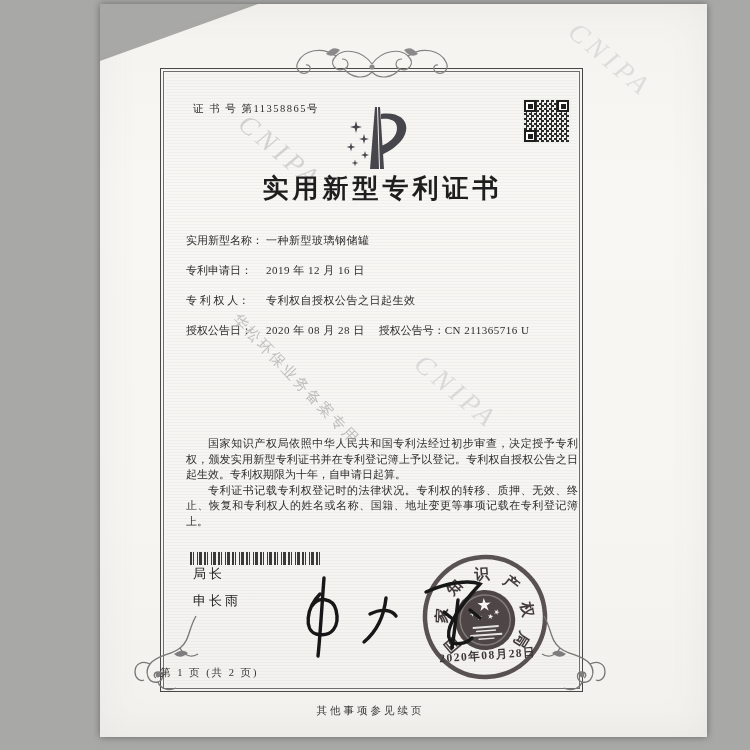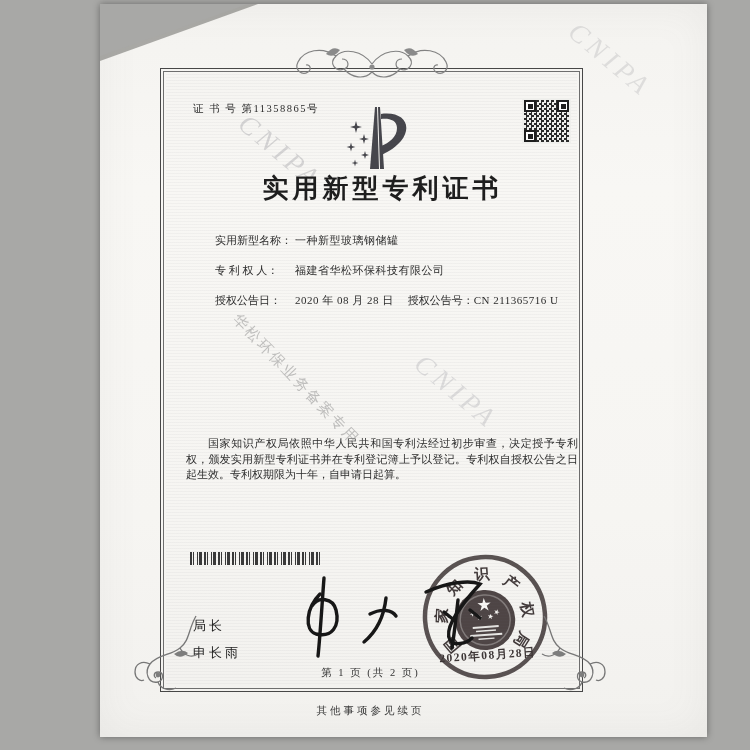--- a/index.html
+++ b/index.html
@@ -36,40 +36,40 @@
       background-size:5px 5px;outline:2px solid #efefec;}
   .finder{position:absolute;width:12px;height:12px;background:#fff;border:2.5px solid #1e1e1e;box-sizing:border-box;}
   .finder::after{content:"";position:absolute;inset:1.5px;background:#1e1e1e;}
   .f-tl{left:0;top:0}.f-tr{right:0;top:0}.f-bl{left:0;bottom:0}
 
   .title{position:absolute;left:60px;top:155px;width:421px;margin:12px;
     text-align:center;font-size:26px;font-weight:700;letter-spacing:4px;color:#1e1e1e;}
 
   .fields{position:absolute;left:86px;top:221px;width:398px;font-size:11px;color:#2d2d2d;}
   .row{height:30px;line-height:30px;white-space:nowrap;}
-  .flabel{display:inline-block;width:80px;margin-left:29px;}
+  .flabel{display:inline-block;width:80px;}
   .fvalue{letter-spacing:.5px;}
   .grant2{margin-left:14px;font-family:Liberation Serif, serif;}
 
   .paras{position:absolute;left:86px;top:432px;width:392px;font-size:11px;line-height:15.5px;
     color:#2d2d2d;text-align:justify;}
   .paras p{margin:0;text-indent:2em;}
 
   .barcode{position:absolute;left:90px;top:548px;width:131px;height:13px;
     background:repeating-linear-gradient(90deg,#3a3a3a 0 2px,transparent 2px 3px,#3a3a3a 3px 4px,
       transparent 4px 7px,#3a3a3a 7px 8px,transparent 8px 9px,#3a3a3a 9px 12px,transparent 12px 14px);}
 
-  .signer{position:absolute;left:93px;top:608px;font-size:13px;line-height:27px;
+  .signer{position:absolute;left:93px;top:556px;font-size:13px;line-height:27px;
     letter-spacing:3px;color:#222;}
   .signature{position:absolute;left:158px;top:560px;}
 
   .seal{position:absolute;left:315px;top:543px;transform:rotate(-4deg);}
   .seal-char{font-size:15px;font-weight:bold;fill:#423a3a;font-family:"Liberation Serif",serif;}
 
-  .page-no{position:absolute;left:60px;top:662px;width:421px;text-align:center;
+  .page-no{position:absolute;left:60px;top:662px;width:421px;
     font-size:10.5px;letter-spacing:2px;color:#333;}
   .continuation{position:absolute;left:60px;top:700px;width:421px;text-align:center;
     font-size:10.5px;letter-spacing:3px;color:#3a3a3a;}
 
   
   .wm{position:absolute;white-space:nowrap;pointer-events:none;}
   .wm-cnipa{font-size:27px;font-style:italic;letter-spacing:5px;color:rgba(160,160,166,.40);
     transform:rotate(40deg);transform-origin:left top;}
   .wm-c2{color:rgba(168,168,172,.34);}
   .wm-c3{color:rgba(166,166,170,.30);}
@@ -158,29 +158,33 @@
       <div class="finder f-bl"></div>
     </div>
 
     <h1 class="title z2">实用新型专利证书</h1>
 
     <div class="fields z2">
       <div class="row">
         <span class="flabel">实用新型名称：</span><span class="fvalue">一种新型玻璃钢储罐</span>
       </div>
       <div class="row">
-        <span class="flabel">专 利 权 人：</span><span class="fvalue">福建省华松环保科技有限公司</span>
+        <span class="flabel">专利申请日：</span><span class="fvalue">2019 年 12 月 16 日</span>
+      </div>
+      <div class="row">
+        <span class="flabel">专 利 权 人：</span><span class="fvalue">专利权自授权公告之日起生效</span>
       </div>
       <div class="row">
         <span class="flabel">授权公告日：</span><span class="fvalue">2020 年 08 月 28 日</span><span class="grant2 flabel" style="width:auto">授权公告号：</span><span class="fvalue">CN 211365716 U</span>
       </div>
     </div>
 
     <div class="paras z2">
       <p>国家知识产权局依照中华人民共和国专利法经过初步审查，决定授予专利权，颁发实用新型专利证书并在专利登记簿上予以登记。专利权自授权公告之日起生效。专利权期限为十年，自申请日起算。</p>
+      <p>专利证书记载专利权登记时的法律状况。专利权的转移、质押、无效、终止、恢复和专利权人的姓名或名称、国籍、地址变更等事项记载在专利登记簿上。</p>
     </div>
 
     <div class="barcode z2"></div>
 
     <div class="signer z2">
       <div>局长</div>
       <div>申长雨</div>
     </div>
 
     <svg class="signature z2" width="275" height="100" viewBox="0 0 275 100">

